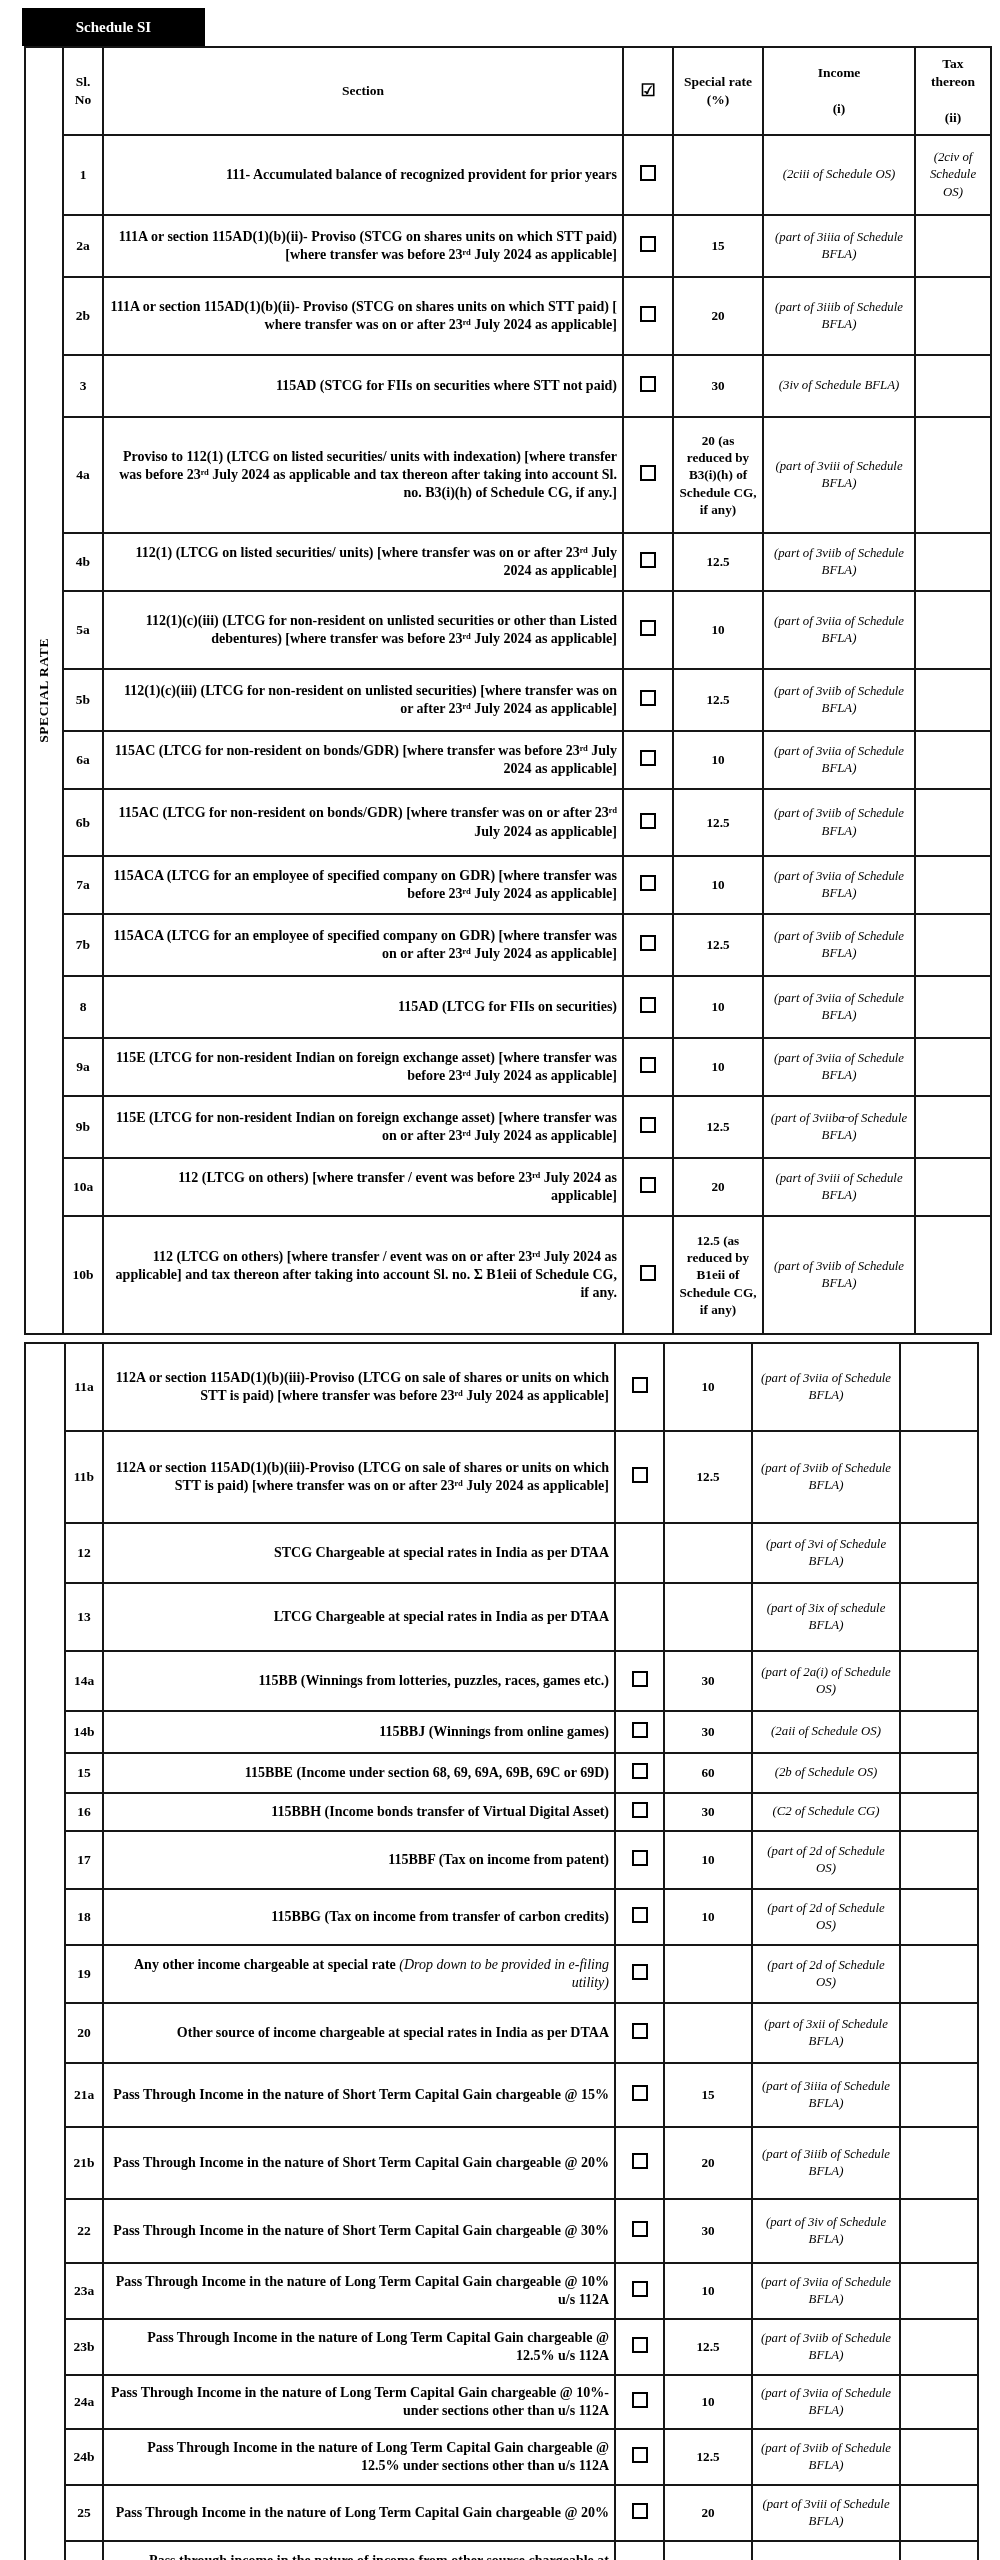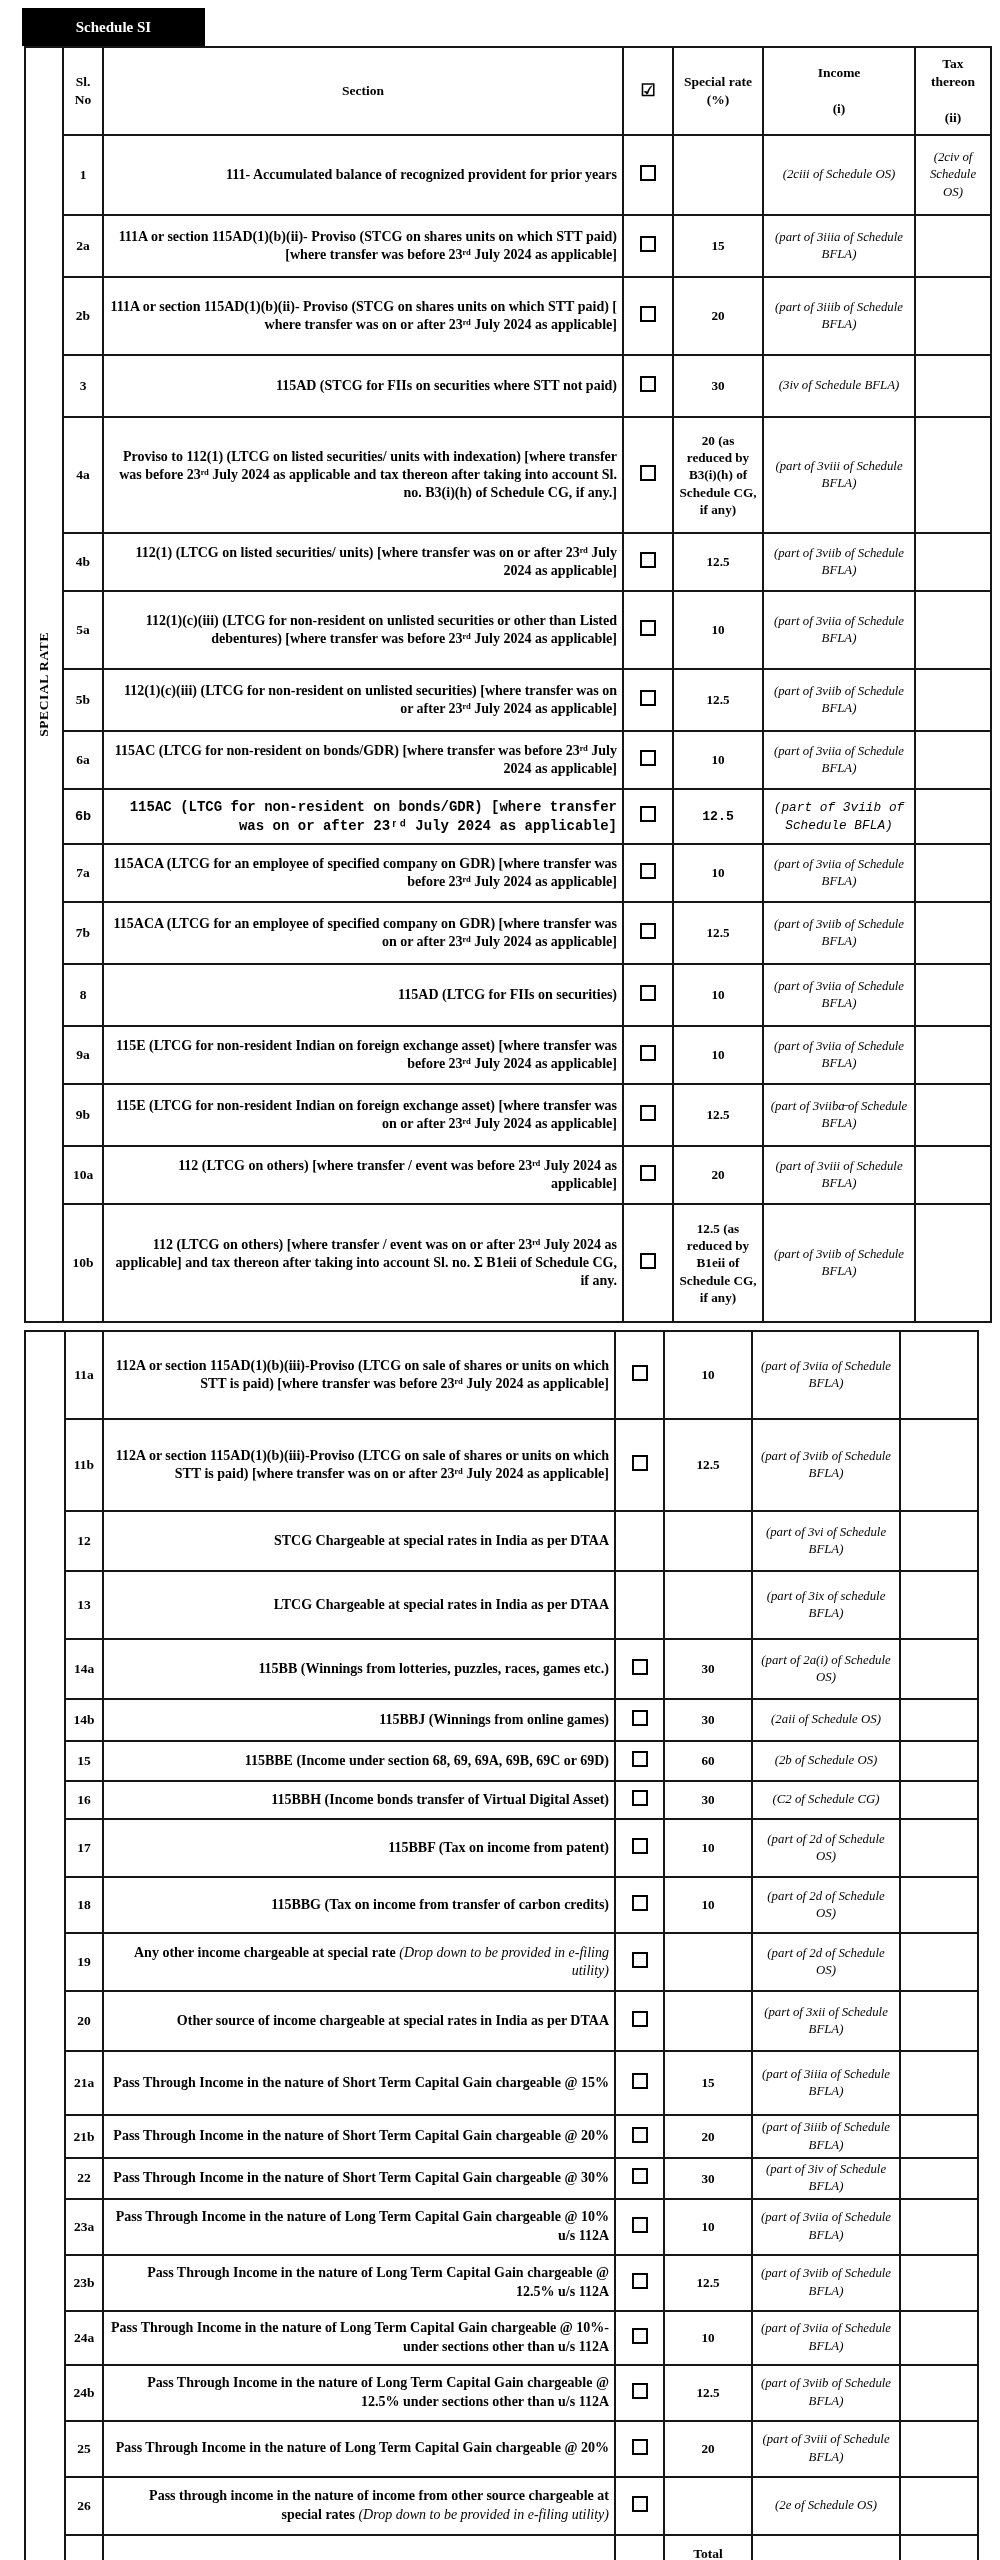--- a/index.html
+++ b/index.html
@@ -129,21 +129,21 @@
           <td class="tax"></td>
         </tr>
         <tr style="height: 58px;">
           <td class="sl">6a</td>
           <td class="sec"><span class="sec-text">115AC (LTCG for non-resident on bonds/GDR) [where transfer was before 23ʳᵈ July 2024 as applicable]</span></td>
           <td class="chkc"><span class="box"></span></td>
           <td class="rate">10</td>
           <td class="inc">(part of 3viia of Schedule BFLA)</td>
           <td class="tax"></td>
         </tr>
-        <tr style="height: 55px; font-family: Liberation Mono, monospace;">
+        <tr style="height: 67px;">
           <td class="sl">6b</td>
           <td class="sec"><span class="sec-text">115AC (LTCG for non-resident on bonds/GDR) [where transfer was on or after 23ʳᵈ July 2024 as applicable]</span></td>
           <td class="chkc"><span class="box"></span></td>
           <td class="rate">12.5</td>
           <td class="inc">(part of 3viib of Schedule BFLA)</td>
           <td class="tax"></td>
         </tr>
         <tr style="height: 58px;">
           <td class="sl">7a</td>
           <td class="sec"><span class="sec-text">115ACA (LTCG for an employee of specified company on GDR) [where transfer was before 23ʳᵈ July 2024 as applicable]</span></td>
@@ -312,29 +312,29 @@
           <td class="tax"></td>
         </tr>
         <tr style="height: 64px;">
           <td class="sl">21a</td>
           <td class="sec"><span class="sec-text">Pass Through Income in the nature of Short Term Capital Gain chargeable @ 15%</span></td>
           <td class="chkc"><span class="box"></span></td>
           <td class="rate">15</td>
           <td class="inc">(part of 3iiia of Schedule BFLA)</td>
           <td class="tax"></td>
         </tr>
-        <tr style="height: 43px;">
+        <tr style="height: 72px;">
           <td class="sl">21b</td>
           <td class="sec"><span class="sec-text">Pass Through Income in the nature of Short Term Capital Gain chargeable @ 20%</span></td>
           <td class="chkc"><span class="box"></span></td>
           <td class="rate">20</td>
           <td class="inc">(part of 3iiib of Schedule BFLA)</td>
           <td class="tax"></td>
         </tr>
-        <tr style="height: 40px; margin-left: 28px;">
+        <tr style="height: 64px; margin-left: 28px;">
           <td class="sl">22</td>
           <td class="sec"><span class="sec-text">Pass Through Income in the nature of Short Term Capital Gain chargeable @ 30%</span></td>
           <td class="chkc"><span class="box"></span></td>
           <td class="rate">30</td>
           <td class="inc">(part of 3iv of Schedule BFLA)</td>
           <td class="tax"></td>
         </tr>
         <tr style="height: 56px;">
           <td class="sl">23a</td>
           <td class="sec"><span class="sec-text">Pass Through Income in the nature of Long Term Capital Gain chargeable @ 10% u/s 112A</span></td>

